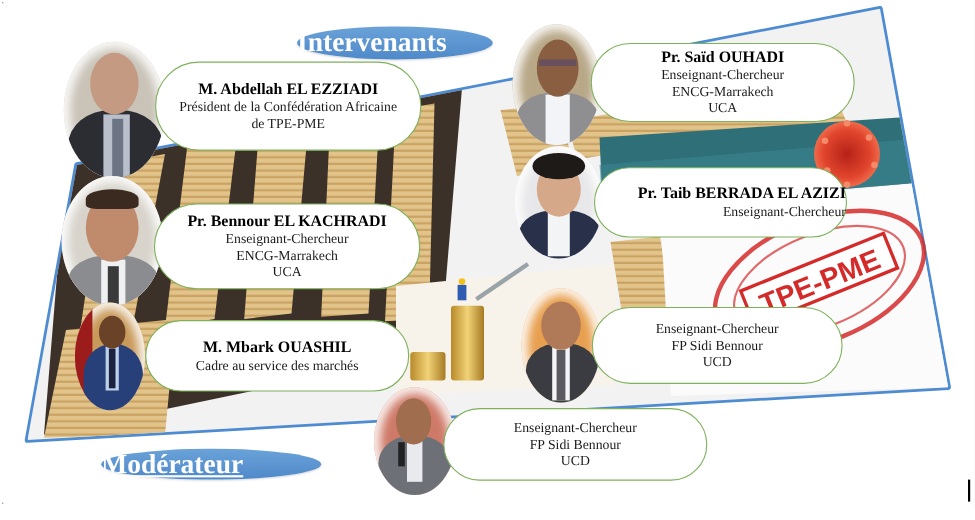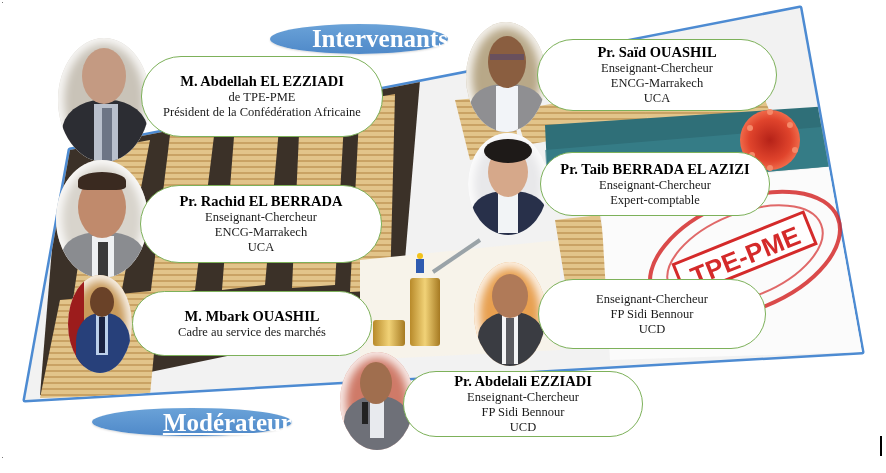--- a/index.html
+++ b/index.html
@@ -5,21 +5,21 @@
   html, body { margin: 0; padding: 0; }
   body {
     width: 886px; height: 473px; overflow: hidden; position: relative;
     background: #ffffff;
     font-family: "Liberation Serif", serif;
   }
   .frame-svg { position: absolute; left: 0; top: 0; }
   .banner {
     position: absolute; border-radius: 50%;
     background: linear-gradient(#6aa2d8, #4f89c9);
-    color: #fff; font-weight: bold; text-align: right;
+    color: #fff; font-weight: bold; text-align: left;
     font-family: "Liberation Serif", serif;
     box-shadow: 0 1px 2px rgba(0,0,0,0.15);
   }
   .banner-intervenants { left: 270px; top: 24px; width: 178px; height: 30px; font-size: 25px; line-height: 30px; }
   .banner-moderateur { left: 92px; top: 408px; width: 200px; height: 28px; font-size: 25px; line-height: 30px; text-decoration: underline; }
 
   .card {
     position: absolute; background: #ffffff;
     border: 1.3px solid #7db15a; border-radius: 46px;
     text-align: center; color: #111;
@@ -136,33 +136,33 @@
 <div class="banner banner-moderateur">Modérateur</div>
 
 <div class="photo" style="left:58px; top:38px; width:92px; height:124px; background:#c9c3b8;">
   <div class="suit" style="left:4px; top:62px; width:86px; height:70px; background:#2c2d33;"></div>
   <div class="shirt" style="left:36px; top:66px; width:24px; height:60px; background:#b9c0cc;"></div>
   <div class="tie" style="left:44px; top:70px; width:10px; height:56px; background:#6d7585;"></div>
   <div class="face" style="left:24px; top:10px; width:44px; height:56px; background:#c49a82;"></div>
 </div>
 <div class="card" style="left:141px; top:56px; width:242px; height:81px; border-radius:40px;">
   <div class="name">M. Abdellah EL EZZIADI</div>
+  <div class="line">Président de la Confédération Africaine</div>
   <div class="line">de TPE-PME</div>
-  <div class="line">Président de la Confédération Africaine</div>
 </div>
 
 <div class="photo" style="left:56px; top:160px; width:92px; height:118px; background:#d8d4cc;">
   <div class="suit" style="left:6px; top:72px; width:82px; height:50px; background:#8a8c90;"></div>
   <div class="shirt" style="left:36px; top:76px; width:22px; height:42px; background:#eef0f2;"></div>
   <div class="tie" style="left:42px; top:82px; width:10px; height:36px; background:#3a3a3a;"></div>
   <div class="face" style="left:22px; top:16px; width:48px; height:62px; background:#c08a6c;"></div>
   <div style="position:absolute; left:22px; top:12px; width:48px; height:18px; border-radius:50% 50% 20% 20%; background:#3a2a20;"></div>
 </div>
 <div class="card" style="left:140px; top:185px; width:242px; height:78px;">
-  <div class="name">Pr. Rachid EL BERRADA</div>
+  <div class="name">Pr. Bennour EL KACHRADI</div>
   <div class="line">Enseignant-Chercheur</div>
   <div class="line">ENCG-Marrakech</div>
   <div class="line">UCA</div>
 </div>
 
 <div class="photo" style="left:68px; top:275px; width:64px; height:98px; background:#c89a5a;">
   <div style="position:absolute; left:0; top:0; width:16px; height:98px; background:#9c1c1c;"></div>
   <div class="suit" style="left:8px; top:38px; width:54px; height:62px; background:#27407a;"></div>
   <div class="shirt" style="left:28px; top:40px; width:12px; height:40px; background:#bcd0ea;"></div>
   <div class="tie" style="left:31px; top:42px; width:6px; height:36px; background:#1a2240;"></div>
@@ -173,36 +173,35 @@
   <div class="line">Cadre au service des marchés</div>
 </div>
 
 <div class="photo" style="left:466px; top:22px; width:80px; height:110px; background:#b8a888;">
   <div class="suit" style="left:4px; top:62px; width:74px; height:50px; background:#8f8f92;"></div>
   <div class="shirt" style="left:30px; top:64px; width:22px; height:46px; background:#f2f4f8;"></div>
   <div class="face" style="left:22px; top:14px; width:38px; height:52px; background:#8a5e40;"></div>
   <div style="position:absolute; left:24px; top:32px; width:34px; height:6px; background:#5b4a6a; opacity:0.7;"></div>
 </div>
 <div class="card" style="left:537px; top:39px; width:240px; height:72px;">
-  <div class="name">Pr. Saïd OUASHIL</div>
+  <div class="name">Pr. Saïd OUHADI</div>
   <div class="line">Enseignant-Chercheur</div>
   <div class="line">ENCG-Marrakech</div>
   <div class="line">UCA</div>
 </div>
 
 <div class="photo" style="left:468px; top:133px; width:80px; height:102px; background:#e8e8ea;">
   <div class="suit" style="left:4px; top:58px; width:74px; height:46px; background:#28304a;"></div>
   <div class="shirt" style="left:30px; top:60px; width:20px; height:40px; background:#f2f4f6;"></div>
   <div class="face" style="left:20px; top:14px; width:40px; height:50px; background:#d6a88a;"></div>
   <div style="position:absolute; left:16px; top:6px; width:48px; height:24px; border-radius:50%; background:#1e1a18;"></div>
 </div>
-<div class="card" style="left:540px; top:152px; width:230px; height:64px;">
+<div class="card" style="left:540px; top:152px; width:230px; height:64px;text-align:right;">
   <div class="name">Pr. Taib BERRADA  EL AZIZI</div>
   <div class="line">Enseignant-Chercheur</div>
-  <div class="line">Expert-comptable</div>
 </div>
 
 <div class="photo" style="left:474px; top:262px; width:72px; height:104px; background:#e8a050;">
   <div class="suit" style="left:4px; top:50px; width:66px; height:56px; background:#3a3c42;"></div>
   <div class="shirt" style="left:28px; top:52px; width:16px; height:50px; background:#f4f4f6;"></div>
   <div class="tie" style="left:32px; top:56px; width:8px; height:46px; background:#5a5a60;"></div>
   <div class="face" style="left:18px; top:12px; width:36px; height:44px; background:#b07a58;"></div>
 </div>
 <div class="card" style="left:538px; top:279px; width:228px; height:70px;">
   <div class="line">Enseignant-Chercheur</div>
@@ -210,21 +209,20 @@
   <div class="line">UCD</div>
 </div>
 
 <div class="photo" style="left:340px; top:352px; width:74px; height:98px; background:#cf7a68;">
   <div class="suit" style="left:4px; top:44px; width:66px; height:56px; background:#6e7078;"></div>
   <div class="shirt" style="left:30px; top:46px; width:14px; height:40px; background:#e8eaee;"></div>
   <div class="face" style="left:20px; top:10px; width:32px; height:42px; background:#a06e4e;"></div>
   <div style="position:absolute; left:22px; top:50px; width:6px; height:22px; background:#222;"></div>
 </div>
 <div class="card" style="left:403px; top:371px; width:240px; height:66px;">
-  <div class="name">Pr. Abdelali EZZIADI</div>
   <div class="line">Enseignant-Chercheur</div>
   <div class="line">FP Sidi Bennour</div>
   <div class="line">UCD</div>
 </div>
 
 <div class="caret"></div>
 <div class="dot"></div>
 <div class="dot2"></div>
 
 </body></html>

